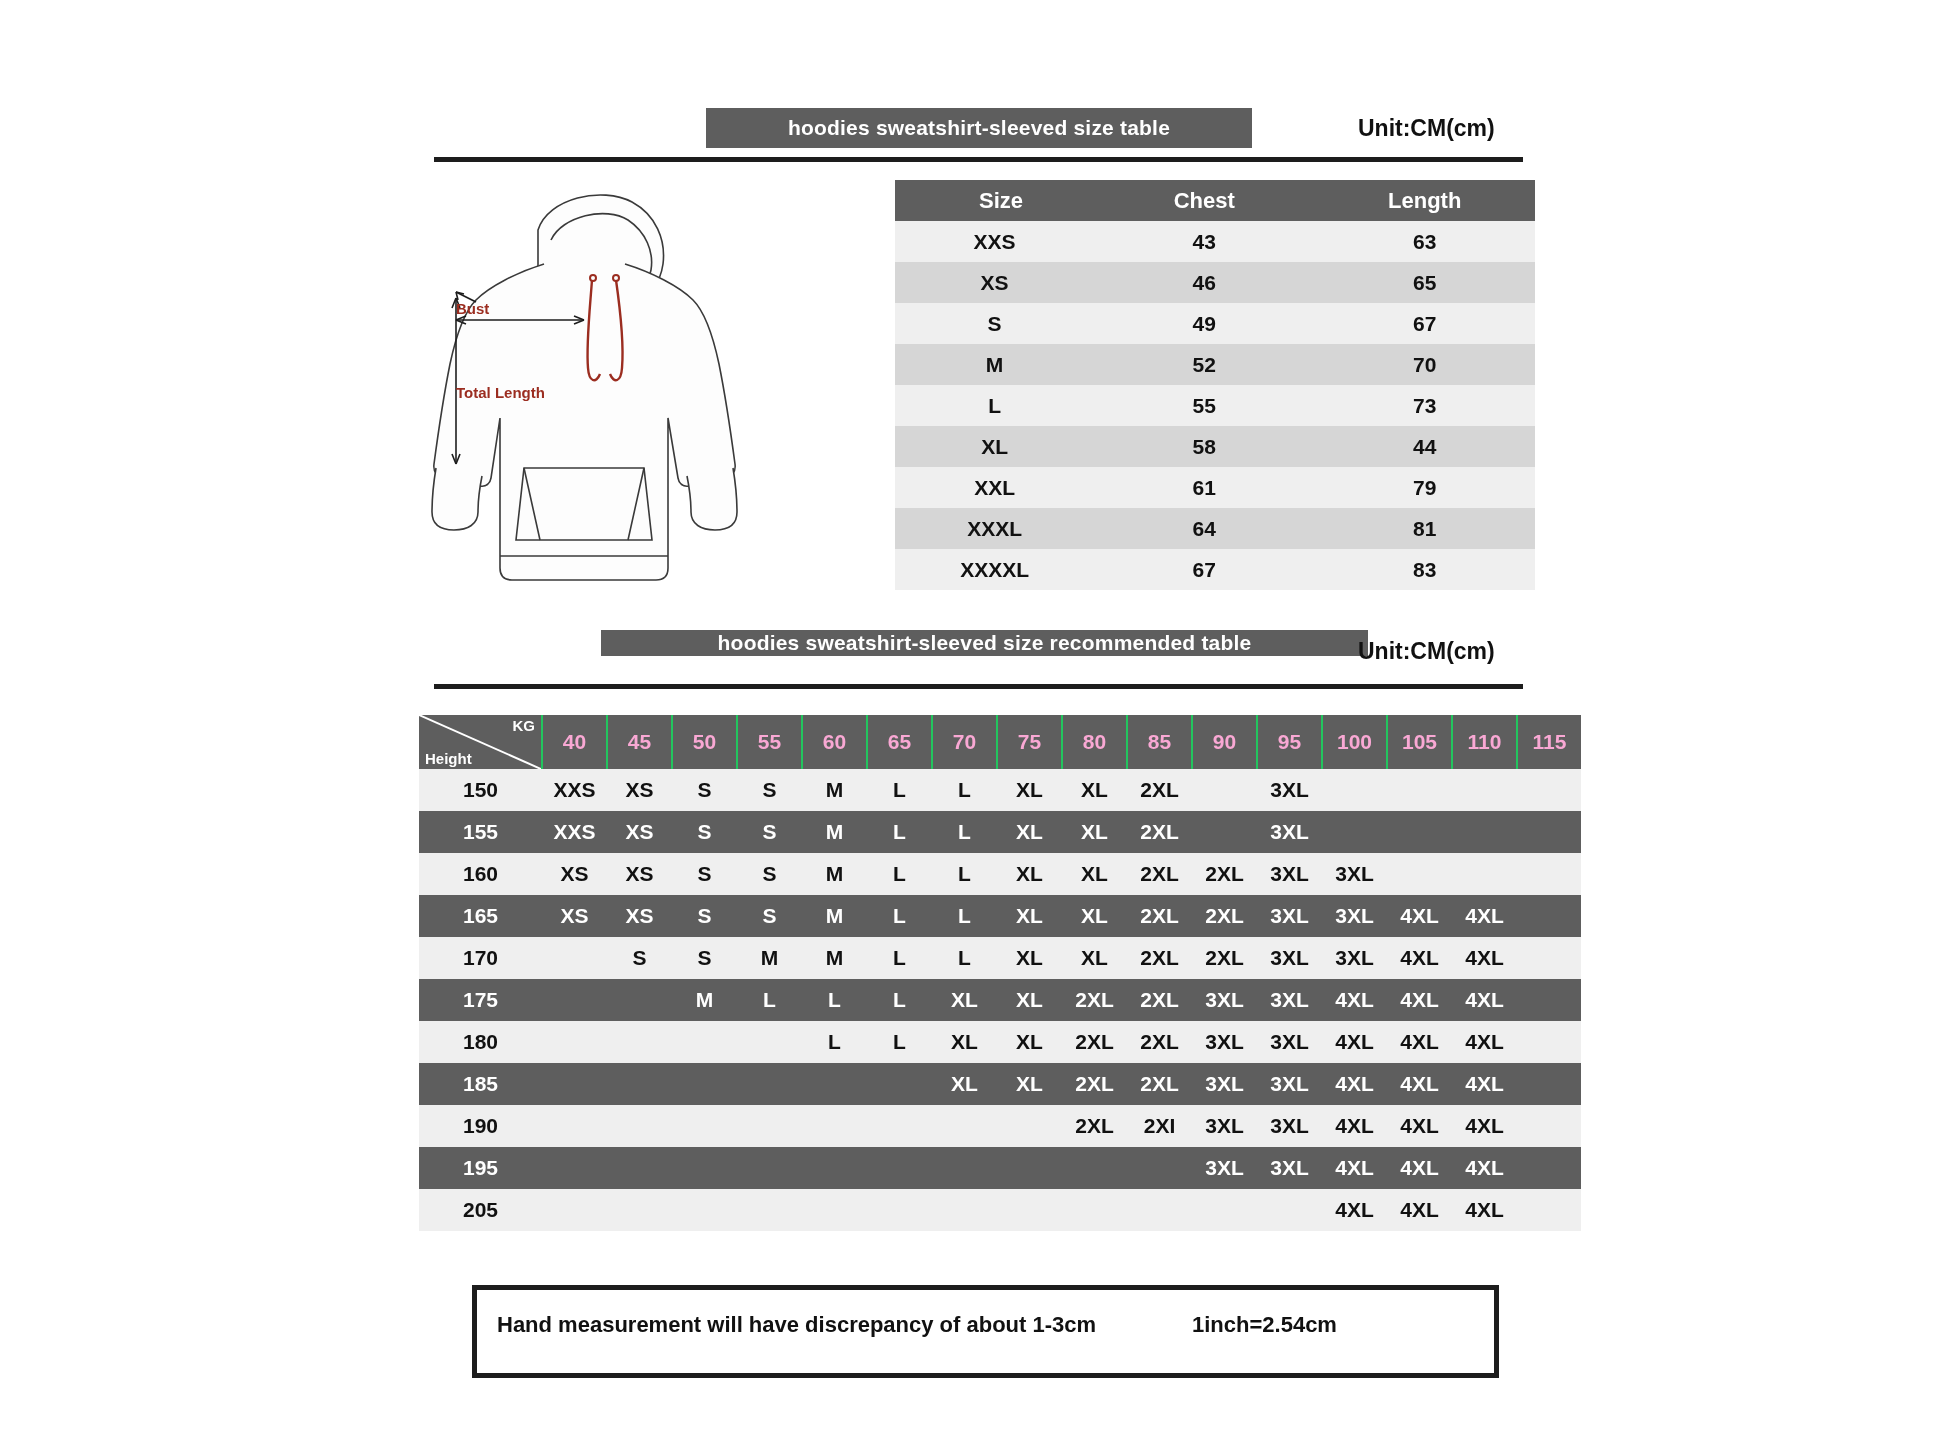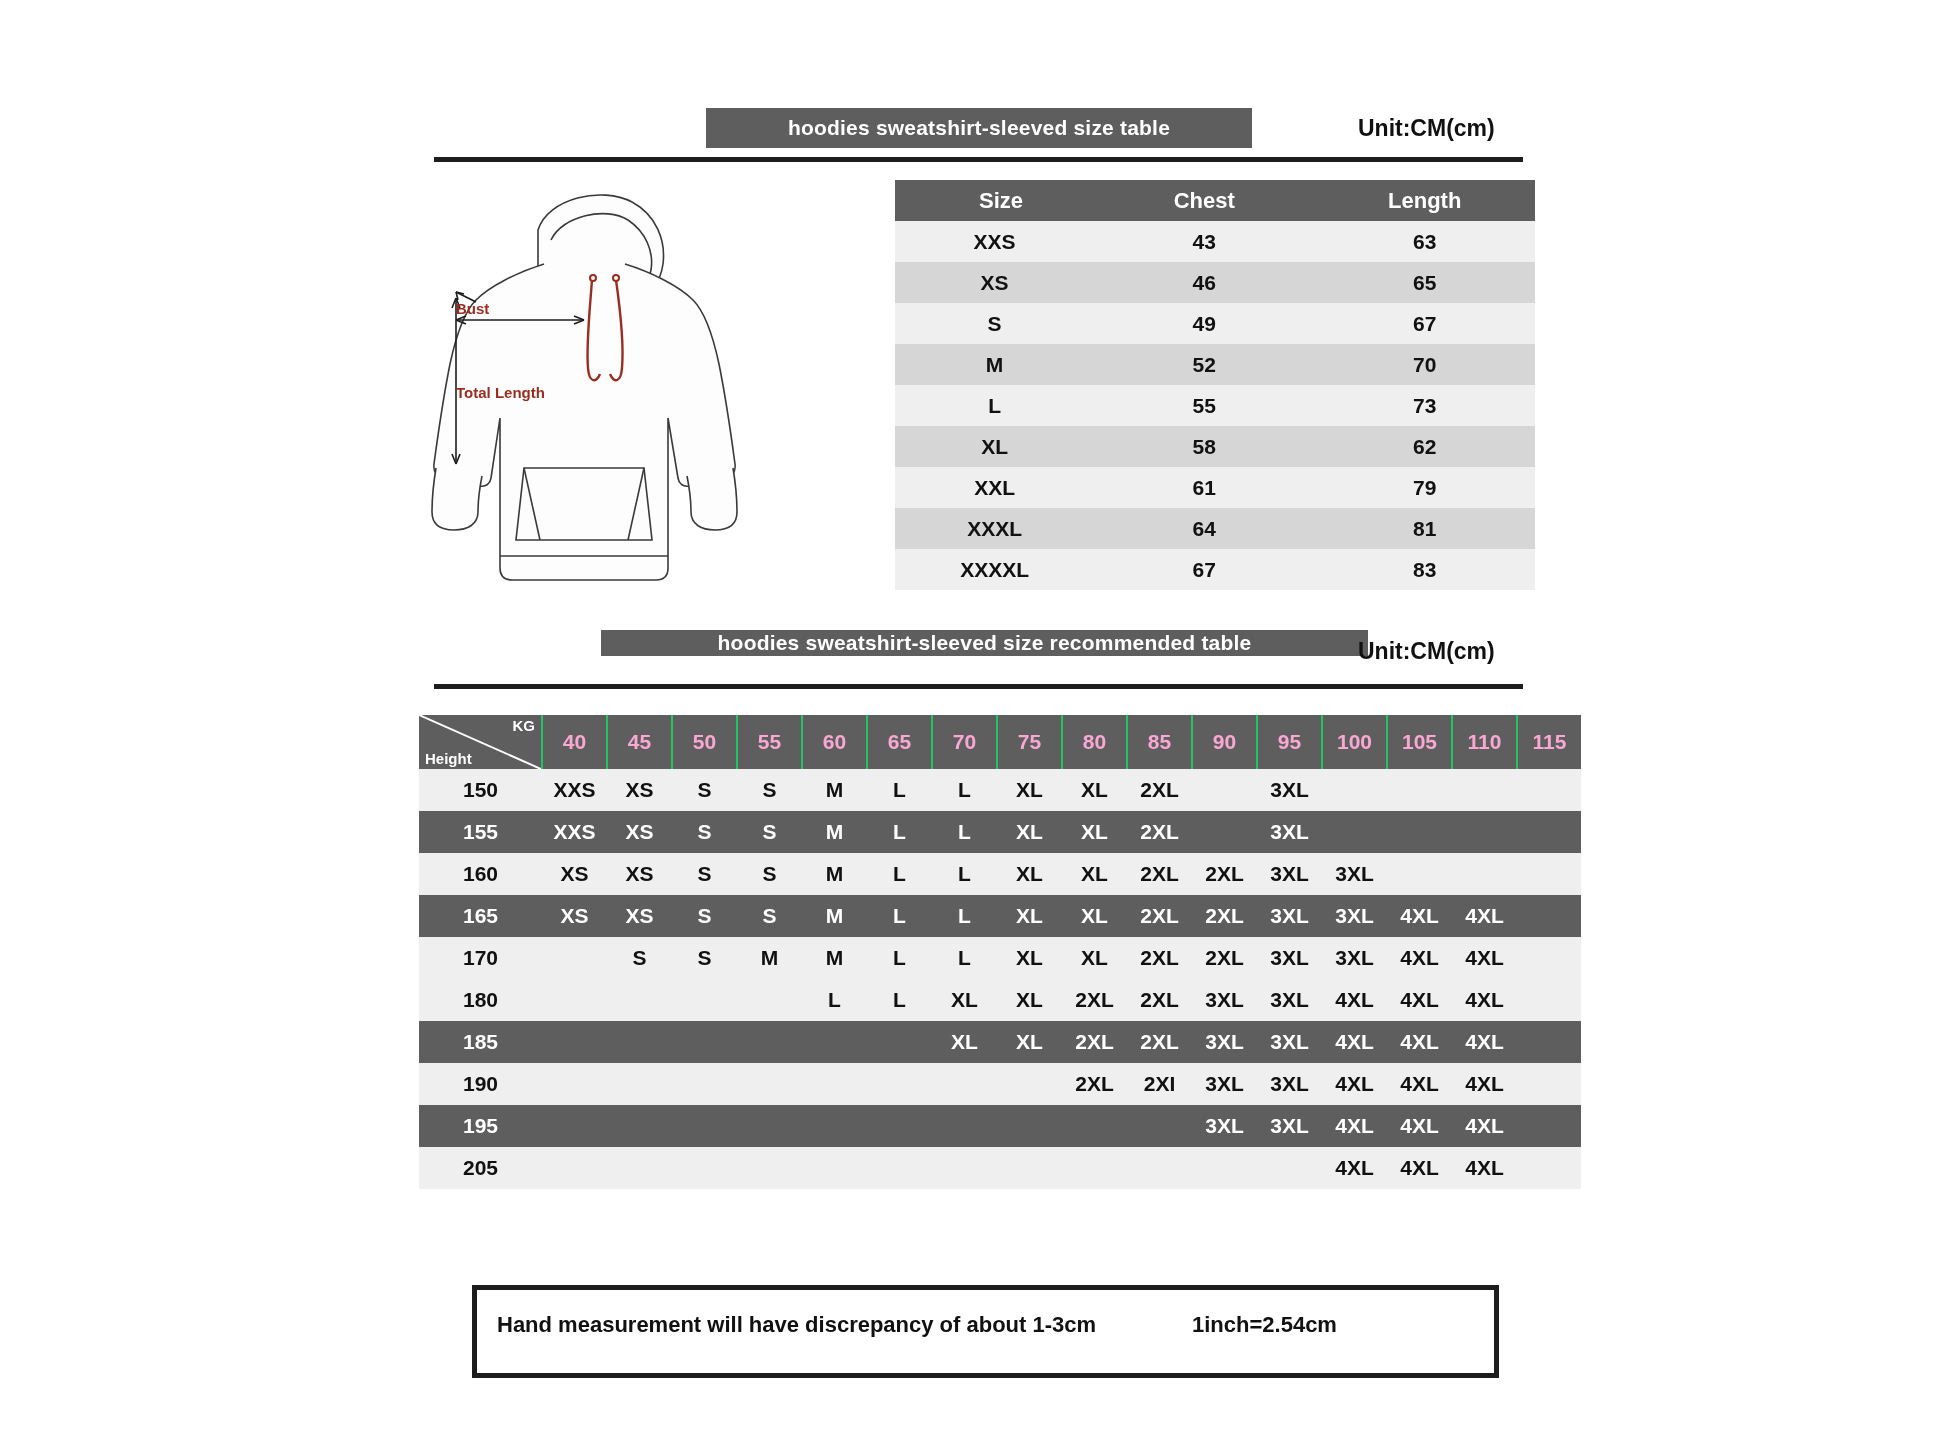--- a/index.html
+++ b/index.html
@@ -238,21 +238,21 @@
           <td class="col-length">70</td>
         </tr>
         <tr>
           <td class="col-size">L</td>
           <td class="col-chest">55</td>
           <td class="col-length">73</td>
         </tr>
         <tr>
           <td class="col-size">XL</td>
           <td class="col-chest">58</td>
-          <td class="col-length">62</td>
+          <td class="col-length">44</td>
         </tr>
         <tr>
           <td class="col-size">XXL</td>
           <td class="col-chest">61</td>
           <td class="col-length">79</td>
         </tr>
         <tr>
           <td class="col-size">XXXL</td>
           <td class="col-chest">64</td>
           <td class="col-length">81</td>
@@ -388,20 +388,39 @@
           <td>XL</td>
           <td>XL</td>
           <td>2XL</td>
           <td>2XL</td>
           <td>3XL</td>
           <td>3XL</td>
           <td>4XL</td>
           <td>4XL</td>
           <td></td>
         </tr>
+        <tr class="dark">
+          <td class="hlabel">175</td>
+          <td></td>
+          <td></td>
+          <td>M</td>
+          <td>L</td>
+          <td>L</td>
+          <td>L</td>
+          <td>XL</td>
+          <td>XL</td>
+          <td>2XL</td>
+          <td>2XL</td>
+          <td>3XL</td>
+          <td>3XL</td>
+          <td>4XL</td>
+          <td>4XL</td>
+          <td>4XL</td>
+          <td></td>
+        </tr>
         <tr class="light">
           <td class="hlabel">180</td>
           <td></td>
           <td></td>
           <td></td>
           <td></td>
           <td>L</td>
           <td>L</td>
           <td>XL</td>
           <td>XL</td>

